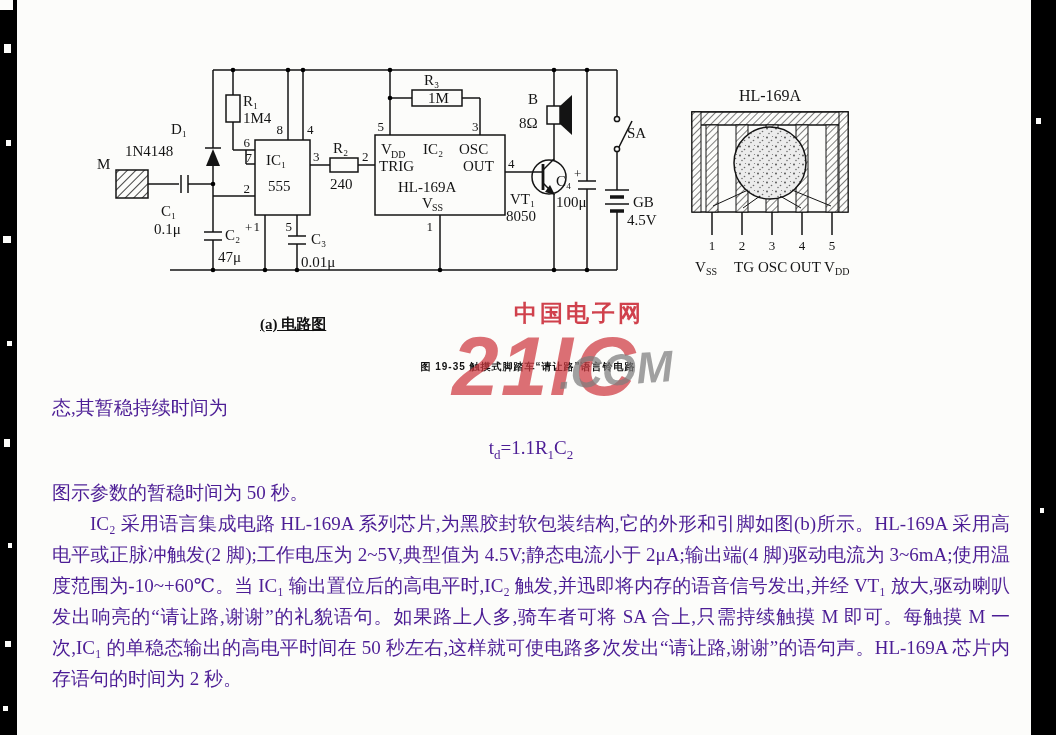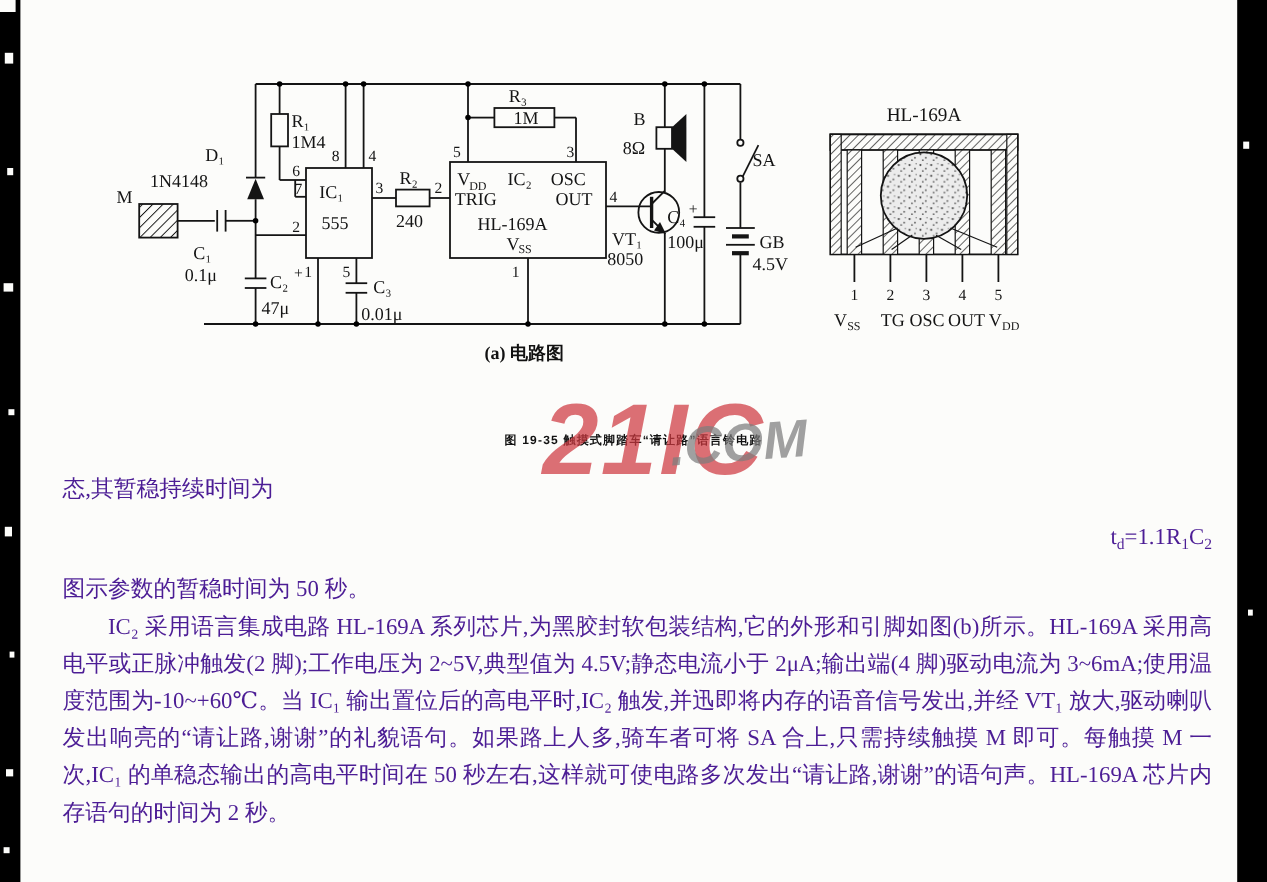--- a/index.html
+++ b/index.html
@@ -21,41 +21,41 @@
   .blk { fill:#141414; stroke:none; }
   .wh  { fill:#fcfcfa; }
   .hf1 { fill:url(#hatch); }
   .hf2 { fill:url(#hatch2); }
   .sp  { fill:url(#speckle); }
   .ct { font:15px "Liberation Serif","DejaVu Serif",serif; fill:#141414; }
   .cp { font:13px "Liberation Serif","DejaVu Serif",serif; fill:#141414; }
   .cs { font:10px "Liberation Serif","DejaVu Serif",serif; fill:#141414; }
 
   
-  .caption { position:absolute; top:285px; font-size:15px; font-weight:bold; text-align:right; }
+  .caption { position:absolute; top:315px; font-size:15px; font-weight:bold; text-align:left;text-decoration:underline; }
   .caption-a { left:260px; width:210px; }
   .caption-b { left:635px; width:300px; }
 
   .figure-caption { position:absolute; left:0; top:360px; width:100%; text-align:center;
                     font-family:"Liberation Sans","DejaVu Sans",sans-serif; font-weight:bold;
                     font-size:10px; letter-spacing:1px; }
 
   
   .watermark { position:absolute; left:452px; top:292px; width:280px; height:150px; z-index:5; pointer-events:none; }
   .wm-site { position:absolute; left:62px; top:6px; font:bold 23px "Liberation Sans","DejaVu Sans",sans-serif;
              color:rgba(203,44,56,0.9); letter-spacing:3px; white-space:nowrap; }
   .wm-logo { position:absolute; left:0; top:32px; font:bold italic 84px/1 "Liberation Sans","DejaVu Sans",sans-serif;
              color:rgba(206,57,64,0.72); letter-spacing:2px; }
   .wm-com  { position:absolute; left:106px; top:56px; font:bold italic 44px/1 "Liberation Sans","DejaVu Sans",sans-serif;
              color:rgba(125,125,125,0.72); transform:rotate(-4deg); }
 
   
   .textblock { position:absolute; left:52px; top:392px; width:958px; font-size:19px; line-height:31px;
                text-align:justify; color:#4c1d95; }
-  .formula { text-align:right; margin:9px 0 7px; }
+  .formula { text-align:center; margin:9px 0 7px; }
   .formula sub { font-size:13px; }
   .para { text-indent:2em; }
 </style>
 </head>
 <body>
 
 <div class="page">
 
   <div class="edge edge-left">
     <i class="speck" style="left:0;top:0;width:13px;height:10px"></i>
@@ -305,20 +305,21 @@
       <text class="ct" x="824" y="272">V</text>
       <text class="cs" x="835" y="275">DD</text>
     </g>
   </svg>
 
   <div class="caption caption-a">(a) 电路图</div>
 
   <div class="figure-caption">图 19-35   触摸式脚踏车“请让路”语言铃电路</div>
 
   <div class="watermark">
+    <span class="wm-site">中国电子网</span>
     <span class="wm-logo">21IC</span>
     <span class="wm-com">.COM</span>
   </div>
 
   <div class="textblock">
     <div class="bodyline">态,其暂稳持续时间为</div>
     <div class="formula">
       <span>t</span><sub>d</sub><span>=1.1R</span><sub>1</sub><span>C</span><sub>2</sub>
     </div>
     <div class="bodyline">图示参数的暂稳时间为 50 秒。</div>

